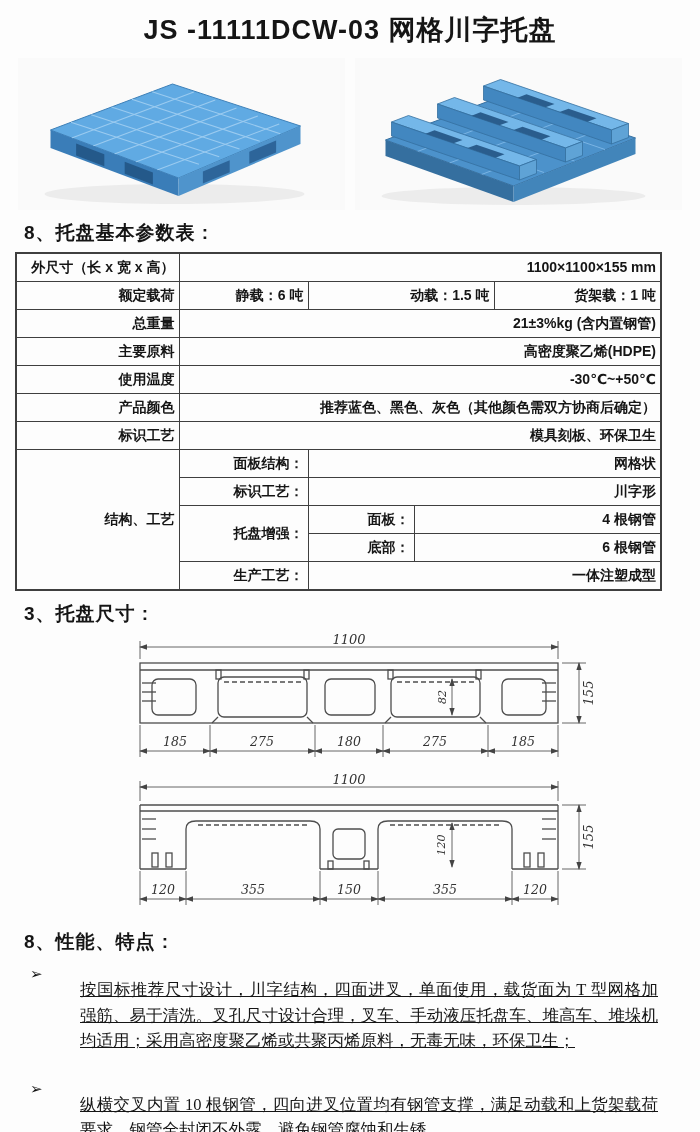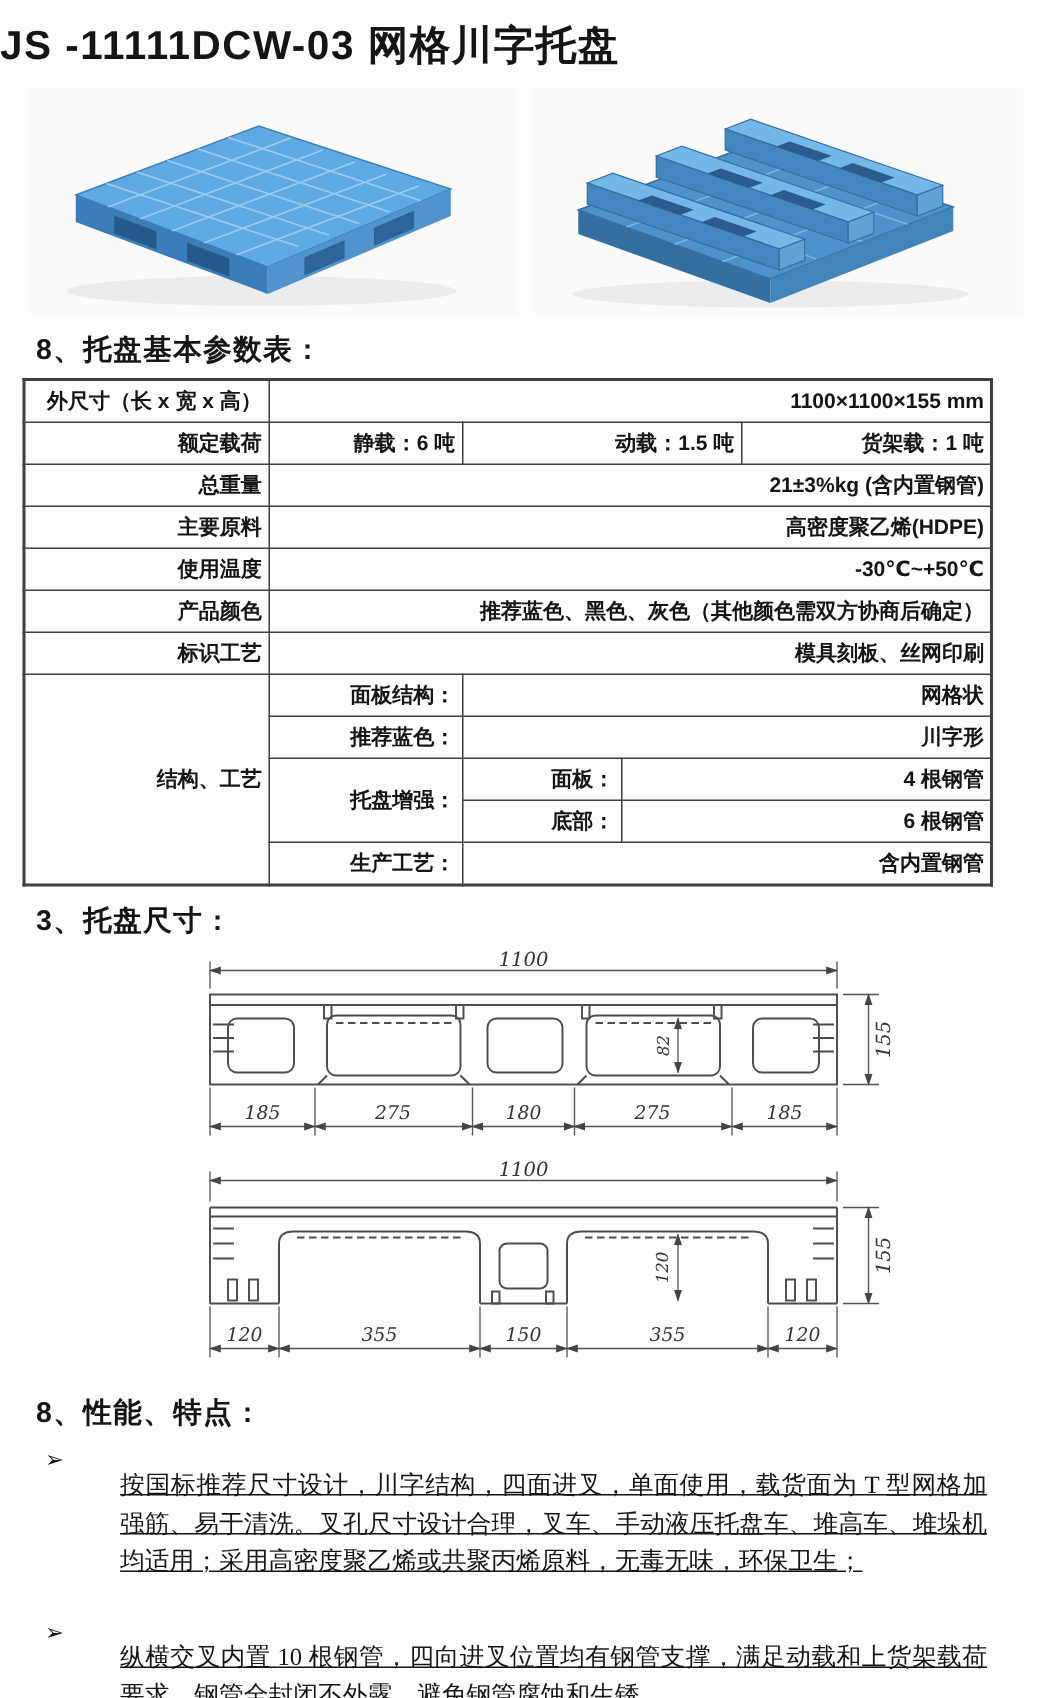--- a/index.html
+++ b/index.html
@@ -3,21 +3,21 @@
 <meta charset="utf-8">
 <style>
   html,body{margin:0;padding:0;}
   body{
     width:700px;height:1132px;overflow:hidden;
     background:#fdfdfd;color:#151515;
     font-family:"Liberation Sans","DejaVu Sans",sans-serif;
   }
   .page{padding-top:10px;}
   .title{
-    font-size:27px;font-weight:bold;
+    font-size:27px;font-weight:bold;text-align:center;
     margin:2px 0 10px 0;letter-spacing:1px;
   }
   .sec-heading{
     font-size:19px;font-weight:bold;
     margin:10px 0 6px 24px;letter-spacing:1px;
   }
   .photos{display:flex;gap:10px;margin:2px 18px 4px 18px;}
   .photo{flex:1;height:152px;background:#fafafa;position:relative;}
   .photo svg{display:block;width:100%;height:100%;}
   table.spec{
@@ -153,43 +153,43 @@
     <tr>
       <td>使用温度</td>
       <td colspan="4">-30℃~+50℃</td>
     </tr>
     <tr>
       <td>产品颜色</td>
       <td colspan="4">推荐蓝色、黑色、灰色（其他颜色需双方协商后确定）</td>
     </tr>
     <tr>
       <td>标识工艺</td>
-      <td colspan="4">模具刻板、丝网印刷</td>
+      <td colspan="4">模具刻板、环保卫生</td>
     </tr>
     <tr>
       <td rowspan="5" style="white-space:normal">结构、工艺</td>
       <td>面板结构：</td>
       <td colspan="3">网格状</td>
     </tr>
     <tr>
-      <td>推荐蓝色：</td>
+      <td>标识工艺：</td>
       <td colspan="3">川字形</td>
     </tr>
     <tr>
       <td rowspan="2">托盘增强：</td>
       <td>面板：</td>
       <td colspan="2">4 根钢管</td>
     </tr>
     <tr>
       <td>底部：</td>
       <td colspan="2">6 根钢管</td>
     </tr>
     <tr>
       <td>生产工艺：</td>
-      <td colspan="3">含内置钢管</td>
+      <td colspan="3">一体注塑成型</td>
     </tr>
   </tbody>
     </table>
 
   <div class="sec-heading">3、托盘尺寸 :</div>
 
   <div class="drawing">
     <svg width="500" height="138" viewBox="0 0 500 138">
       <defs>
         <marker id="d1arr" markerWidth="9" markerHeight="8" refX="8" refY="4" orient="auto-start-reverse">

